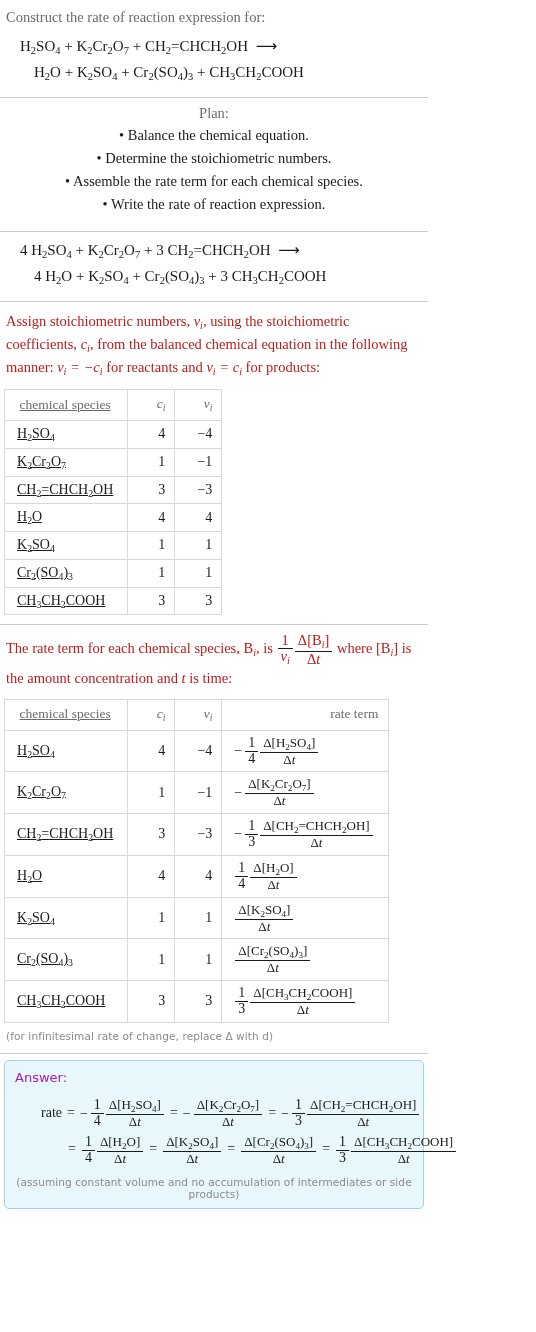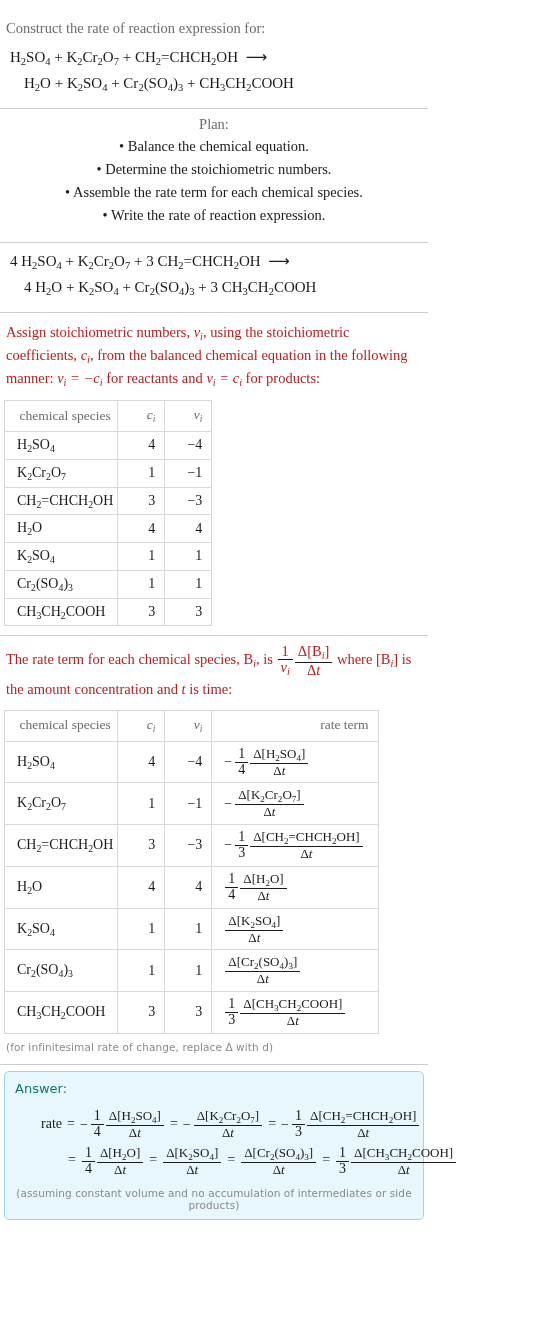--- a/index.html
+++ b/index.html
@@ -3,31 +3,31 @@
 <meta charset="utf-8">
 <style>
   html,body{margin:0;padding:0;}
   body{
     width:536px;
     background:#ffffff;
     font-family:"Liberation Serif", serif;
     color:#202020;
     -webkit-font-smoothing:antialiased;
   }
-  .page{width:428px;box-sizing:border-box;margin-top:11px;}
+  .page{width:428px;box-sizing:border-box;}
   .prompt{
     color:#6b6b6b;
     font-size:14.5px;
     line-height:1.45;
     padding:7px 6px 2px 6px;
   }
   .equation{
     font-size:15px;
     color:#1a1a1a;
-    padding:4px 6px 2px 10px;
+    padding:4px 6px 2px 20px;
     line-height:1.7;
   }
   .equation .l2{display:block;padding-left:14px;}
   .arrow{padding:0 4px;letter-spacing:0;}
   sub{font-size:0.7em;vertical-align:-0.28em;}
   .var{font-style:italic;}
   .plan{
     font-size:14.5px;
     color:#1a1a1a;
     line-height:1.58;
@@ -63,22 +63,23 @@
   }
   table.grid thead th{
     color:#6b6b6b;
     font-weight:normal;
     font-size:13.5px;
     padding:6px 9px 7px 9px;
   }
   table.grid td.species, table.grid th.species{
     text-align:left;
     padding-left:12px;
-    padding-right:4px;
+    padding-right:14px;
     white-space:nowrap;
+    text-decoration:underline;
   }
   table.grid th.species{text-align:center;}
   table.grid td.num{width:28px;}
   table.grid td.rate{
     text-align:left;
     padding-left:12px;
     padding-right:14px;
     white-space:nowrap;
   }
   
@@ -107,21 +108,21 @@
     margin:6px 4px 8px 4px;
     border:1px solid #9fd4e4;
     border-radius:5px;
     background:#e8f7fb;
     padding:9px 10px 8px 10px;
     box-sizing:border-box;
   }
   .answer-label{
     font-family:"DejaVu Sans", sans-serif;
     font-size:13px;
-    color:#0f766e;
+    color:#a21caf;
     padding-bottom:10px;
   }
   .answer-body{
     font-size:14px;
     color:#1a1a1a;
     padding-left:26px;
     line-height:2.55;
   }
   .answer-body .line2{display:block;padding-left:22px;}
   .eq-sign{padding:0 5px;}

